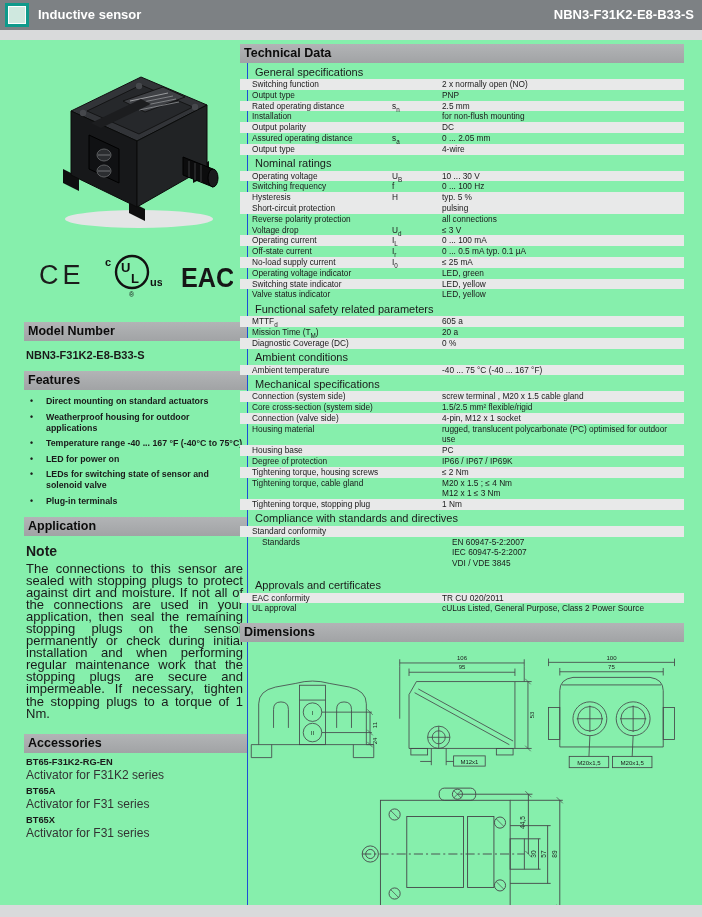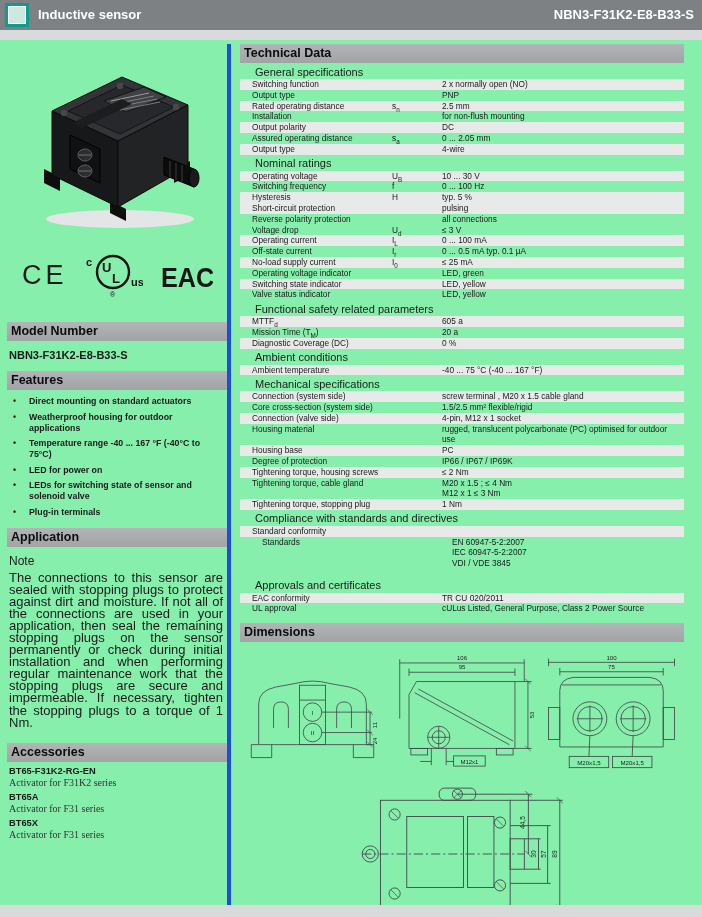--- a/index.html
+++ b/index.html
@@ -8,37 +8,37 @@
   
   .topbar{position:absolute;top:0;left:0;width:702px;height:30px;background:#7d8184;}
   .brand-box{position:absolute;top:3px;left:5px;width:24px;height:24px;background:#ffffff;
              border:3px solid #0f9a8b;box-sizing:border-box;z-index:3;}
   .brand-inner{position:absolute;inset:1px;background:#cfe8df;}
   .topbar-title{position:absolute;left:38px;top:7px;font-size:13px;font-weight:bold;color:#ffffff;}
   .topbar-code{position:absolute;right:8px;top:7px;font-size:13px;font-weight:bold;color:#ffffff;}
   .substrip{position:absolute;top:30px;left:0;width:702px;height:10px;background:#d9dadb;}
   .footer-strip{position:absolute;bottom:0;left:0;width:702px;height:12px;background:#d9dadb;}
   
-  .leftcol{position:absolute;left:7px;top:44px;width:224px;height:861px;border-right:4px solid #1d4ed8;box-sizing:border-box;}
+  .leftcol{position:absolute;left:24px;top:44px;width:224px;height:861px;border-right:1px solid #1d4ed8;box-sizing:border-box;}
   .rightcol{position:absolute;left:240px;top:44px;width:444px;}
   
   .bar{background:linear-gradient(#b2b4b6,#a1a3a5);color:#0c0c0c;font-size:12.5px;font-weight:bold;
        margin:0;padding:2px 0 2px 4px;height:15px;line-height:15px;}
   
   .photo{margin:2px 0 0 0;text-align:center;}
   .certs{display:flex;justify-content:space-between;align-items:center;padding:4px 14px 0 14px;height:48px;margin-bottom:24px;}
   .model-number{font-weight:bold;font-size:11px;padding:8px 0 10px 2px;}
   .features{list-style:none;margin:6px 0 10px 0;padding:0 4px 0 6px;}
   .features li{display:flex;font-size:8.8px;font-weight:bold;line-height:11px;margin-bottom:4.5px;}
   .features .bullet{flex:0 0 16px;}
-  .note-title{font-weight:normal;font-size:12px;padding:7px 0 2px 2px;}
+  .note-title{font-weight:bold;font-size:14px;padding:7px 0 2px 2px;}
   .note-text{font-size:13px;line-height:12.1px;text-align:justify;margin:2px 0 14px 0;padding:0 4px 0 2px;}
   .acc-item{padding:4px 0 0 2px;}
   .acc-name{font-weight:bold;font-size:9.3px;}
-  .acc-desc{font-size:10px;color:#333;padding-top:1px;font-family:Liberation Serif, serif;}
+  .acc-desc{font-size:12px;color:#333;padding-top:1px;}
   
   .t-section.gap{margin-top:8px;}
   .t-sec-title{font-weight:normal;font-size:11px;padding:2.5px 0 1.5px 3px;margin-left:12px;}
   .t-row{display:flex;align-items:flex-start;min-height:10.8px;font-size:8.3px;line-height:10.7px;}
   .t-row.shade{background:#e8e9e9;}
   .t-lbl{flex:0 0 140px;padding-left:12px;}
   .t-lbl.ind{padding-left:22px;}
   .t-sym{flex:0 0 30px;}
   .t-val{flex:1;padding-right:2px;margin-left:20px;}
   sub{font-size:6.3px;line-height:0;}

